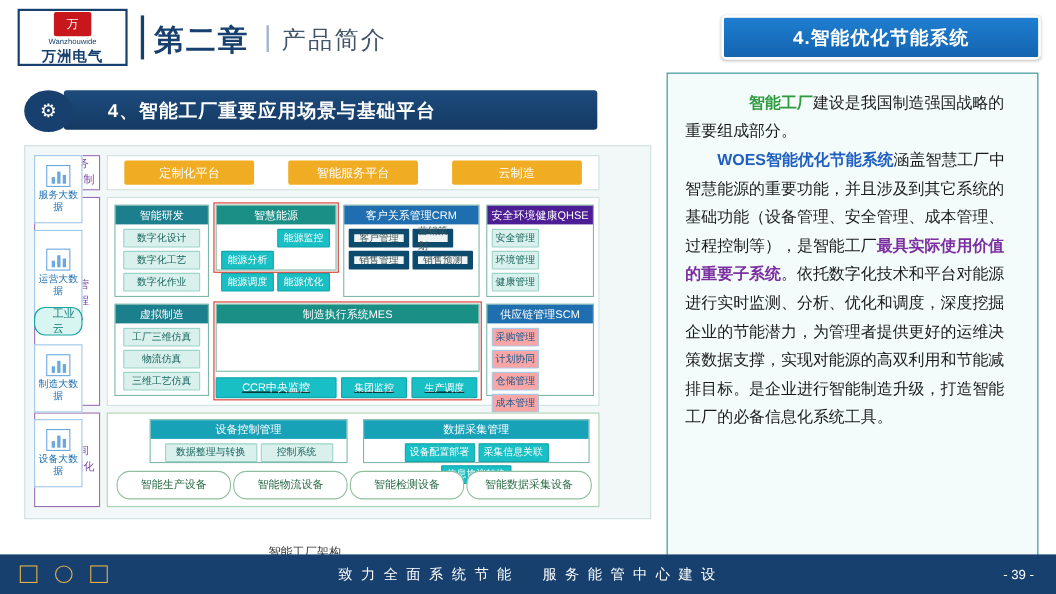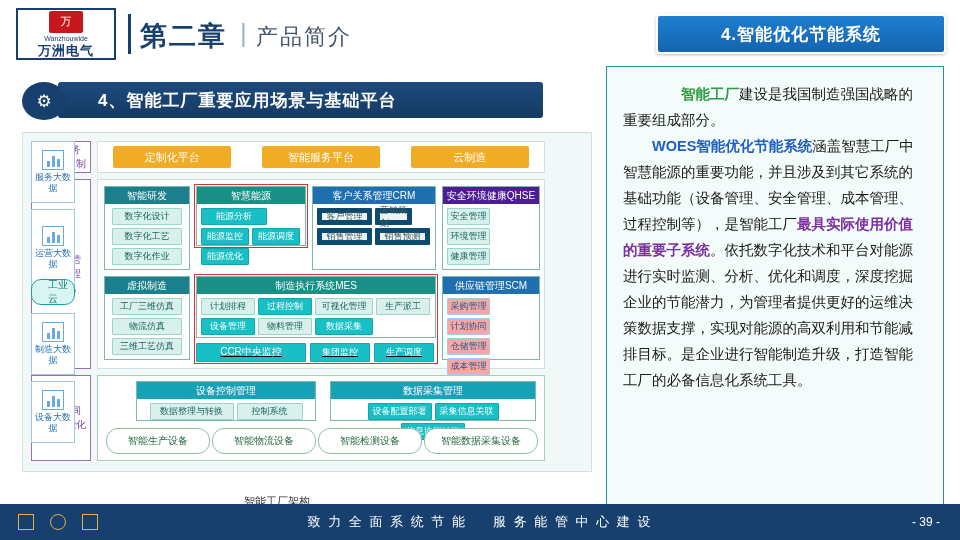--- a/index.html
+++ b/index.html
@@ -121,21 +121,21 @@
         <div class="grp-body" style="flex-direction:column;align-items:center;">
           <div class="cell c-mint" style="width:70px;">数字化设计</div>
           <div class="cell c-mint" style="width:70px;">数字化工艺</div>
           <div class="cell c-mint" style="width:70px;">数字化作业</div>
         </div>
       </div>
 
       <div class="grp" style="left:98px;top:6px;width:110px;height:60px;">
         <div class="grp-hd hd-teal2">智慧能源</div>
         <div class="grp-body">
-          <div class="cell c-aqua" style="width:66px;">能源分析</div>
+          <div class="cell c-aqua" style="width:48px;margin-top:20px;">能源分析</div>
           <div class="cell c-aqua" style="width:48px;">能源监控</div>
           <div class="cell c-aqua" style="width:48px;">能源调度</div>
           <div class="cell c-aqua" style="width:48px;">能源优化</div>
         </div>
       </div>
       <div class="red-box" style="left:96px;top:4px;width:114px;height:64px;"></div>
 
       <div class="grp" style="left:214px;top:6px;width:124px;height:84px;">
         <div class="grp-hd hd-blue">客户关系管理CRM</div>
         <div class="grp-body">
@@ -159,29 +159,20 @@
         <div class="grp-hd hd-teal">虚拟制造</div>
         <div class="grp-body" style="flex-direction:column;align-items:center;">
           <div class="cell c-mint" style="width:70px;">工厂三维仿真</div>
           <div class="cell c-mint" style="width:70px;">物流仿真</div>
           <div class="cell c-mint" style="width:70px;">三维工艺仿真</div>
         </div>
       </div>
 
       <div class="grp" style="left:98px;top:96px;width:240px;height:62px;">
         <div class="grp-hd hd-teal2">制造执行系统MES</div>
-        <div class="grp-body">
-          <div class="cell c-mint" style="width:54px;">计划排程</div>
-          <div class="cell c-aqua" style="width:54px;">过程控制</div>
-          <div class="cell c-mint" style="width:58px;">可视化管理</div>
-          <div class="cell c-mint" style="width:54px;">生产派工</div>
-          <div class="cell c-aqua" style="width:54px;">设备管理</div>
-          <div class="cell c-mint" style="width:54px;">物料管理</div>
-          <div class="cell c-aqua" style="width:58px;">数据采集</div>
-        </div>
       </div>
 
       <div class="grp" style="left:344px;top:96px;width:98px;height:84px;">
         <div class="grp-hd hd-blue">供应链管理SCM</div>
         <div class="grp-body">
           <div class="cell c-sky" style="width:43px;">采购管理</div>
           <div class="cell c-sky" style="width:43px;">计划协同</div>
           <div class="cell c-sky" style="width:43px;">仓储管理</div>
           <div class="cell c-sky" style="width:43px;">成本管理</div>
           <div class="cell c-sky" style="width:43px;">物流管理</div>

